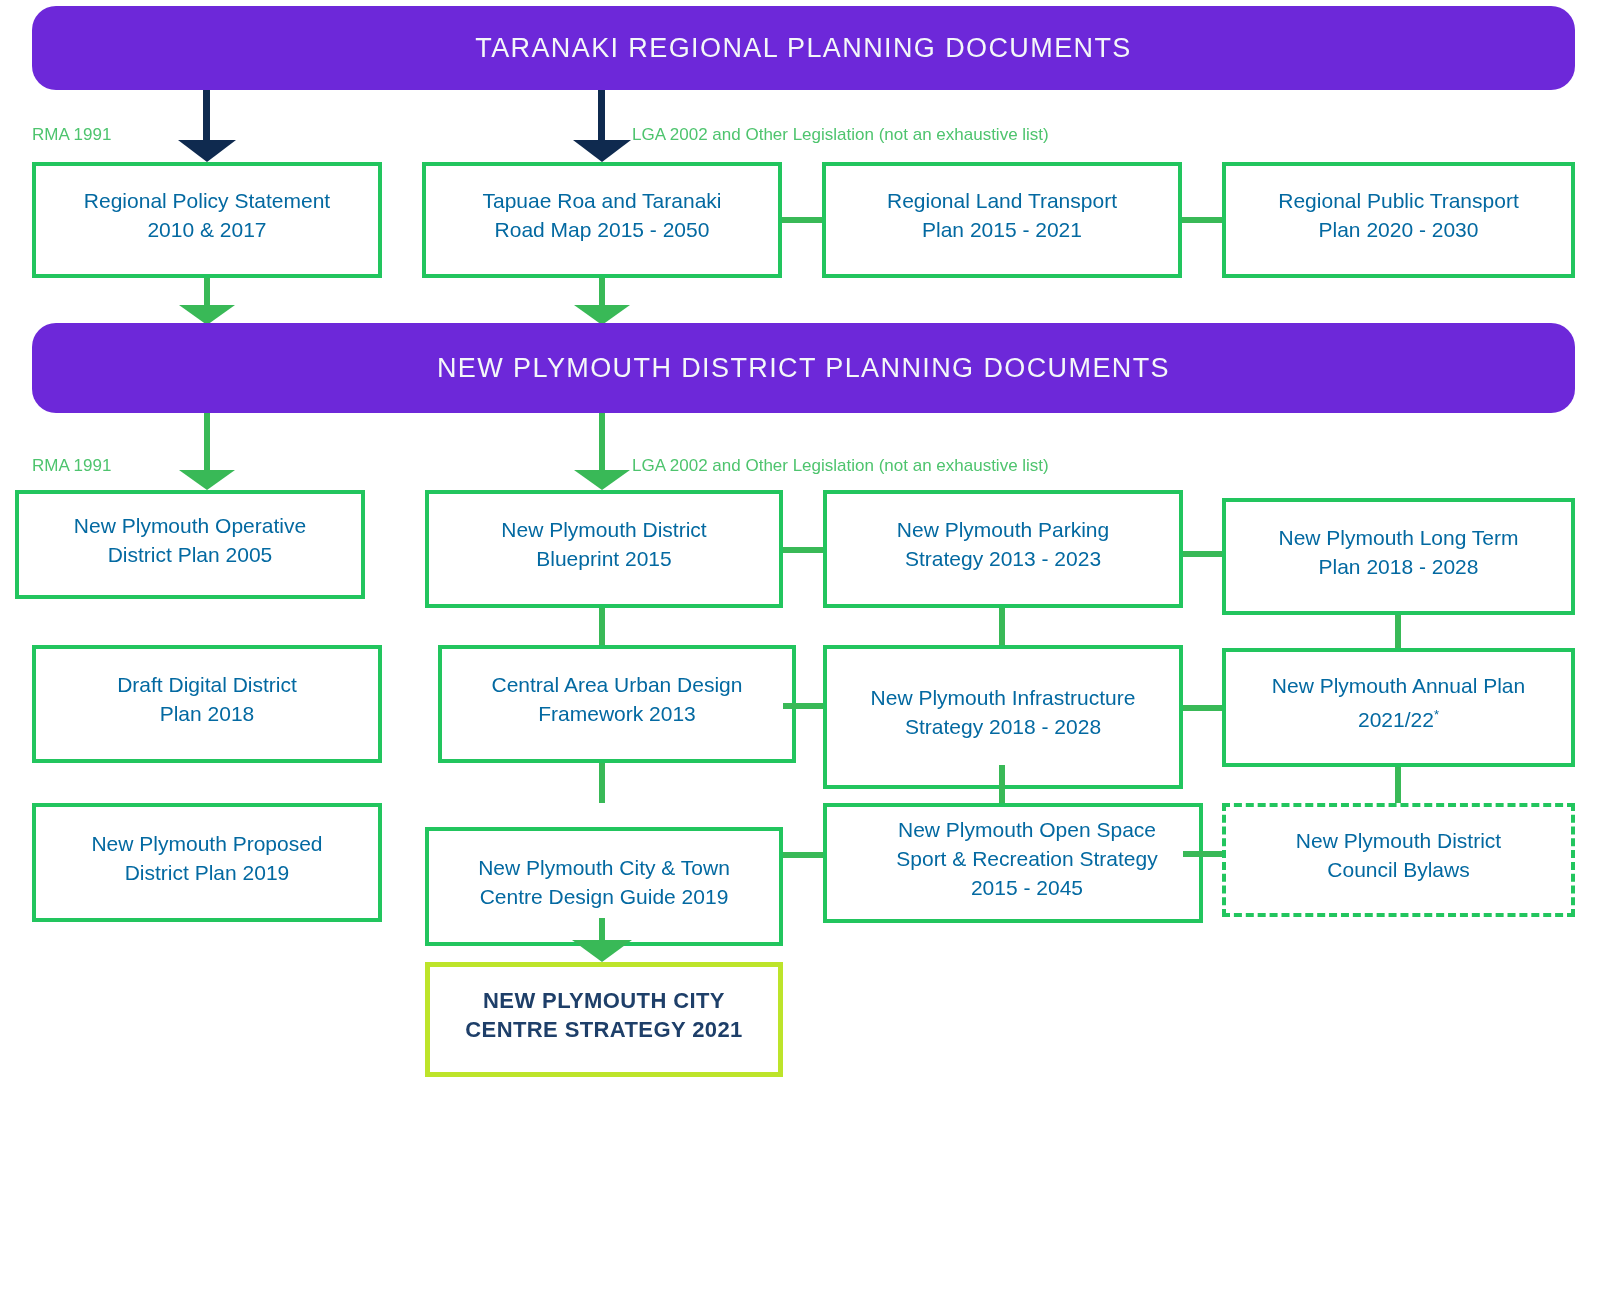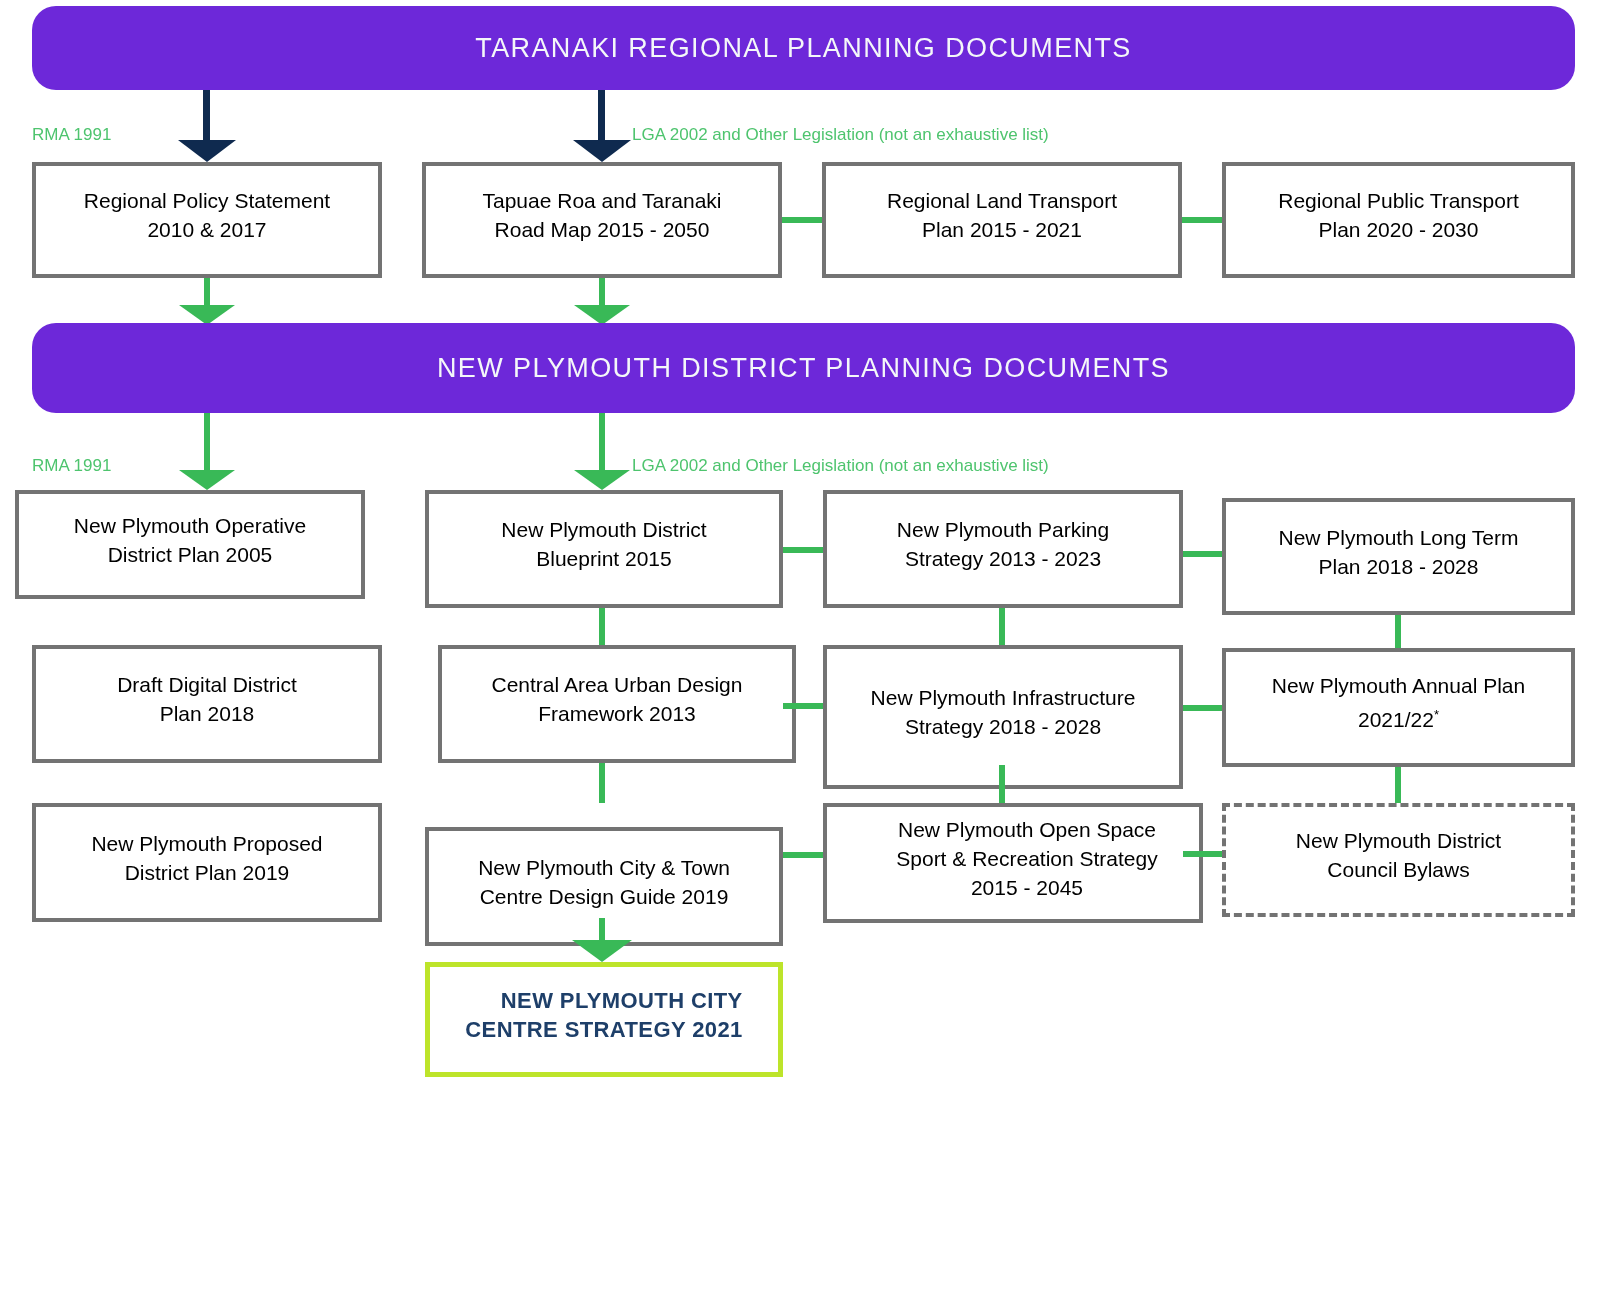--- a/index.html
+++ b/index.html
@@ -6,23 +6,23 @@
   .canvas{
     position:relative;width:1600px;height:1290px;background:#ffffff;overflow:hidden;
     font-family:"Liberation Sans", sans-serif;
   }
   .banner{
     position:absolute;background:#6d28d9;color:#F4F7F9;
     display:flex;align-items:center;justify-content:center;
     font-size:27px;letter-spacing:1.4px;font-weight:400;border-radius:24px;
   }
   .box{
-    position:absolute;background:#ffffff;border:4px solid #737373;
+    position:absolute;background:#ffffff;border:4px solid #22c55e;
     box-sizing:border-box;display:flex;align-items:center;justify-content:center;
-    text-align:center;color:#000000;font-size:21px;line-height:29px;
+    text-align:center;color:#0369a1;font-size:21px;line-height:29px;
     white-space:pre-line;padding:0 16px 10px 16px;
   }
   .box.dashed{border-style:dashed;}
   .box.highlight{
     border:5px solid #BDE42A;color:#1E3F69;font-weight:700;font-size:22px;
     letter-spacing:0.4px;
   }
   .glabel{
     position:absolute;color:#4EC46E;font-size:17px;line-height:28px;white-space:nowrap;
   }
@@ -151,18 +151,18 @@
   <div class="hline" style="left:783px;top:547px;width:40px;height:6px;"></div>
   <div class="hline" style="left:1183px;top:551px;width:39px;height:6px;"></div>
   <div class="hline" style="left:783px;top:703px;width:40px;height:6px;"></div>
   <div class="hline" style="left:1183px;top:705px;width:39px;height:6px;"></div>
   <div class="hline" style="left:783px;top:852px;width:40px;height:6px;"></div>
   <div class="hline" style="left:1183px;top:851px;width:39px;height:6px;"></div>
 
   <div class="vline" style="left:599px;top:918px;width:6px;height:22px;"></div>
   <div class="head green-big" style="left:572px;top:940px;"></div>
 
-  <div class="box highlight" style="left:425px;top:962px;width:358px;height:115px;text-align:right;">
+  <div class="box highlight" style="left:425px;top:962px;width:358px;height:115px;">
     <span>NEW PLYMOUTH CITY
 CENTRE STRATEGY 2021</span>
   </div>
 
 </div>
 
 </body></html>

